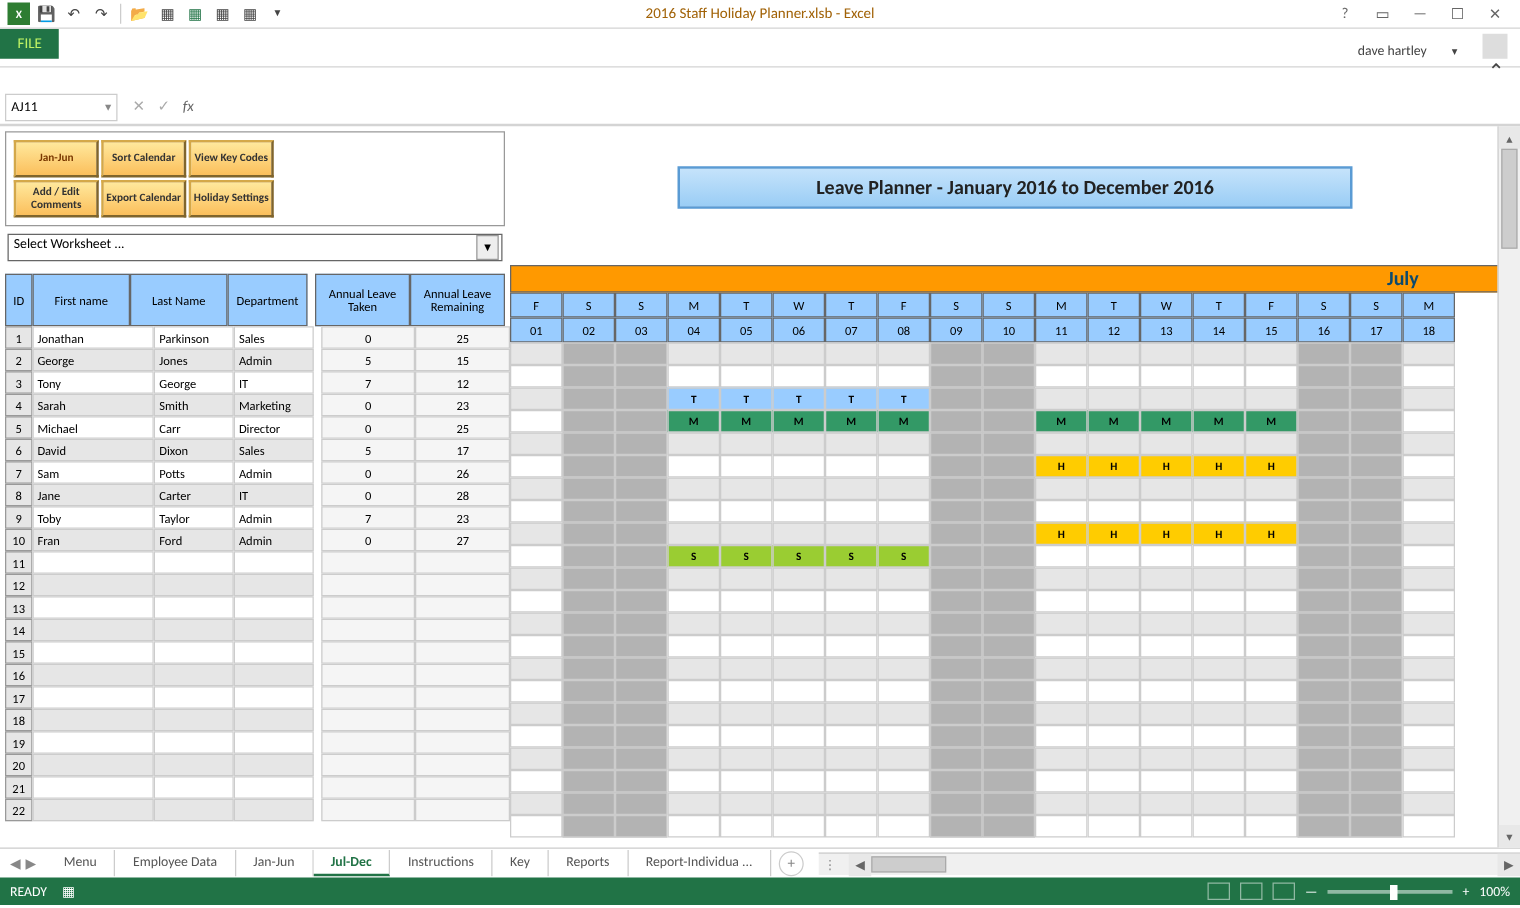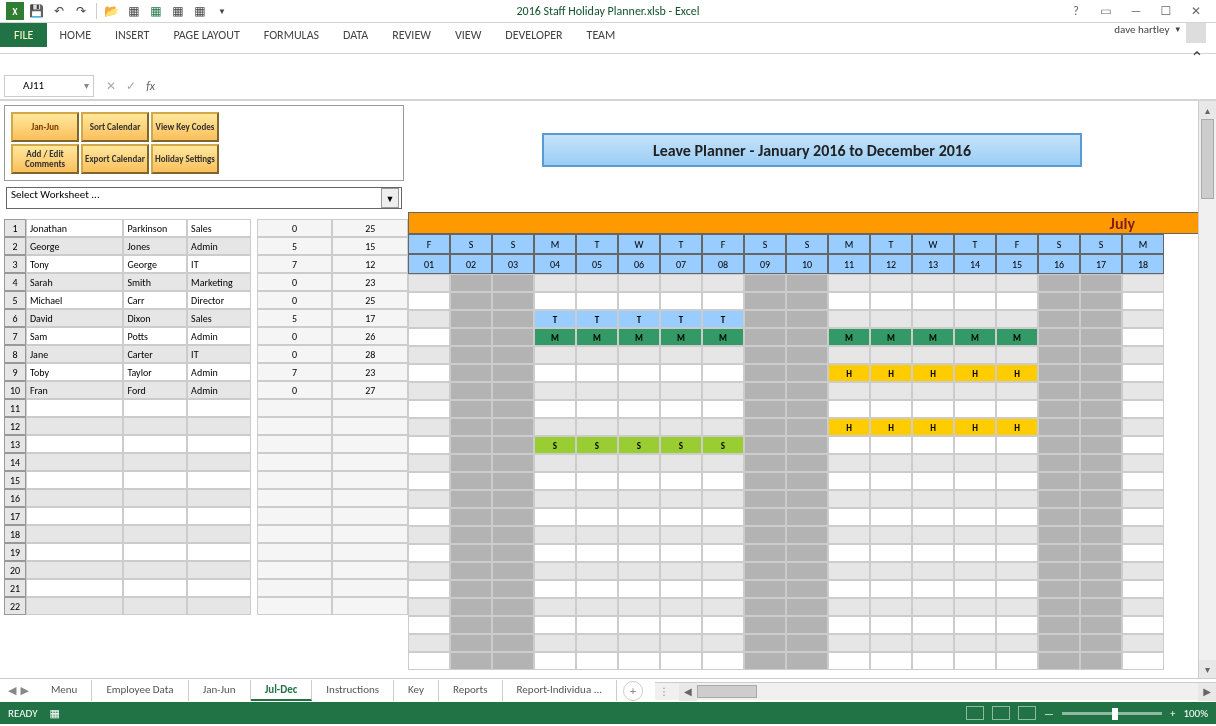--- a/index.html
+++ b/index.html
@@ -2,31 +2,31 @@
 <html><head>
 <meta charset="utf-8">
 <style>
 *{box-sizing:border-box;margin:0;padding:0;font-family:"Segoe UI","Calibri",sans-serif}
 body{background:#fff;overflow:hidden;width:1216px;height:726px;position:relative}
 .titlebar{height:23px;background:#fff;display:flex;align-items:center;border-bottom:1px solid #d4d4d4;font-size:12px;position:relative}
 .qat{display:flex;align-items:center;gap:4px;padding-left:6px}
 .qat-icon{width:18px;height:18px;display:flex;align-items:center;justify-content:center;font-size:12px;color:#444}
 .excel-icon{width:18px;height:18px;background:#2e7d32;color:#fff;font-size:9px;font-weight:bold;display:flex;align-items:center;justify-content:center}
 .qat-sep{width:1px;height:16px;background:#ccc;margin:0 2px}
-.title-text{position:absolute;left:50%;transform:translateX(-50%);color:#14532d;font-size:12px}
+.title-text{position:absolute;left:50%;transform:translateX(-50%);color:#a16207;font-size:12px}
 .win-controls{margin-left:auto;display:flex;gap:6px;padding-right:8px}
 .win-btn{width:24px;height:18px;display:flex;align-items:center;justify-content:center;color:#666;font-size:12px}
 .ribbon-tabs{height:24px;background:#fff;display:flex;align-items:stretch;font-size:12px}
-.ribbon-file{background:#217346;color:#fef9c3;padding:0 14px;display:flex;align-items:center;font-size:12px}
+.ribbon-file{background:#217346;color:#bef264;padding:0 14px;display:flex;align-items:center;font-size:12px}
 .ribbon-tab{padding:0 12px;display:flex;align-items:center;color:#444}
-.user-area{margin-left:auto;display:flex;align-items:flex-start;gap:6px;padding-right:10px;color:#444;font-size:11px}
+.user-area{margin-left:auto;display:flex;align-items:flex-end;gap:20px;padding-right:10px;color:#444;font-size:11px}
 .collapse-chevron{width:20px;height:20px;display:flex;align-items:center;justify-content:center;color:#444}
 .sep-line{height:1px;background:#d4d4d4}
 .formula-bar{height:28px;display:flex;align-items:center;border-bottom:1px solid #d4d4d4;font-size:12px;margin-top:18px}
-.name-box{width:90px;height:22px;border:1px solid #ccc;margin-left:4px;display:flex;align-items:center;padding:0 18px;font-size:11px;position:relative}
+.name-box{width:90px;height:22px;border:1px solid #ccc;margin-left:4px;display:flex;align-items:center;padding:0 4px;font-size:11px;position:relative}
 .name-box::after{content:"▾";position:absolute;right:4px;color:#888;font-size:10px}
 .fb-icons{display:flex;align-items:center;gap:10px;padding:0 12px;color:#aaa;font-size:12px}
 .fx{font-style:italic;color:#666;font-size:12px}
 .fb-input{flex:1;height:22px;border:none;padding:0 6px;font-size:12px}
 .main{display:flex;height:577px;position:relative}
 .left-panel{width:408px;display:flex;flex-direction:column}
 .action-btns{padding:6px;border:1px solid #999;margin:4px;display:grid;grid-template-columns:repeat(3,68px);gap:2px}
 .act-btn{height:30px;background:linear-gradient(#ffe89c,#fbbf5c);border:2px outset #d4a849;font-size:9px;font-weight:bold;color:#333;display:flex;align-items:center;justify-content:center;text-align:center;line-height:1.1;padding:0 2px}
 .act-dark{color:#7a3800}
 .ws-select{margin:2px 6px 6px 6px;height:22px;border:1px solid #666;display:flex;padding:0 4px;font-size:11px;position:relative;background:#fff}
@@ -45,21 +45,21 @@
 .sr-id{width:22px;background:#e6e6e6;justify-content:center;border:1px solid #999}
 .sr-fn{width:98px}
 .sr-ln{width:64px}
 .sr-dp{width:64px}
 .sr-sp{width:6px;background:transparent;border:none}
 .sr-al{width:76px;background:#f5f5f5;justify-content:center}
 .sr-gray{background:#e6e6e6}
 .right-panel{flex:1;display:flex;flex-direction:column;position:relative}
 .planner-title{margin:32px auto 20px;width:540px;height:34px;background:linear-gradient(#c5e3fb,#9acdf5);border:2px solid #5a9bd4;display:flex;align-items:center;justify-content:center;font-size:16px;font-weight:bold;color:#222}
 .month-bar{height:22px;background:#ff9900;border:1px solid #666;display:flex;align-items:center;position:relative;margin-top:25px}
-.month-label{position:absolute;right:80px;font-size:16px;font-weight:bold;color:#7f1d1d}
+.month-label{position:absolute;right:80px;font-size:16px;font-weight:bold;color:#0c4a6e}
 .cal-head{display:flex}
 .ch-cell{width:42px;height:20px;background:#99ccff;border:1px solid #666;font-size:10px;display:flex;align-items:center;justify-content:center}
 .cal-body{display:flex;flex-direction:column}
 .cal-row{display:flex;height:18px}
 .cb-cell{width:42px;border:1px solid #ccc;background:#e6e6e6;font-size:9px;font-weight:bold;display:flex;align-items:center;justify-content:center}
 .cb-white{background:#fff}
 .cb-weekend{background:#b3b3b3}
 .cb-blue{background:#99ccff}
 .cb-green{background:#339966;color:#000}
 .cb-lime{background:#9acd32}
@@ -107,31 +107,20 @@
     <div class="win-btn">?</div>
     <div class="win-btn">▭</div>
     <div class="win-btn">—</div>
     <div class="win-btn">☐</div>
     <div class="win-btn">✕</div>
   </div>
 </div>
 
 <div class="ribbon-tabs">
   <div class="ribbon-file">FILE</div>
-  <div id="ribbon-tabs-container" style="display:flex">
-      <div class="ribbon-tab">HOME</div>
-      <div class="ribbon-tab">INSERT</div>
-      <div class="ribbon-tab">PAGE LAYOUT</div>
-      <div class="ribbon-tab">FORMULAS</div>
-      <div class="ribbon-tab">DATA</div>
-      <div class="ribbon-tab">REVIEW</div>
-      <div class="ribbon-tab">VIEW</div>
-      <div class="ribbon-tab">DEVELOPER</div>
-      <div class="ribbon-tab">TEAM</div>
-    </div>
   <div class="user-area">
     <span>dave hartley</span>
     <span style="font-size:9px">▾</span>
     <div class="avatar"></div>
   </div>
 </div>
 <div style="height:6px;display:flex;justify-content:flex-end;padding-right:9px">
   <div class="collapse-chevron">⌃</div>
 </div>
 <div class="sep-line"></div>
@@ -157,20 +146,29 @@
       <div class="act-btn">View Key Codes</div>
       <div class="act-btn">Add / Edit Comments</div>
       <div class="act-btn">Export Calendar</div>
       <div class="act-btn">Holiday Settings</div>
     </div>
     <div class="ws-select">
         <span>Select Worksheet ...</span>
       </div>
 
     <div class="staff-table">
+      <div class="staff-head">
+        <div class="sh-cell sh-id">ID</div>
+        <div class="sh-cell sh-fn">First name</div>
+        <div class="sh-cell sh-ln">Last Name</div>
+        <div class="sh-cell sh-dp">Department</div>
+        <div class="sh-sp"></div>
+        <div class="sh-cell sh-al">Annual Leave Taken</div>
+        <div class="sh-cell sh-al">Annual Leave Remaining</div>
+      </div>
       <div id="staff-body">
           <div class="staff-row">
             <div class="sr-cell sr-id">1</div>
   <div class="sr-cell sr-fn">Jonathan</div>
   <div class="sr-cell sr-ln">Parkinson</div>
   <div class="sr-cell sr-dp">Sales</div>
   <div class="sr-sp"></div>
   <div class="sr-cell sr-al">0</div>
   <div class="sr-cell sr-al">25</div>
           </div>

